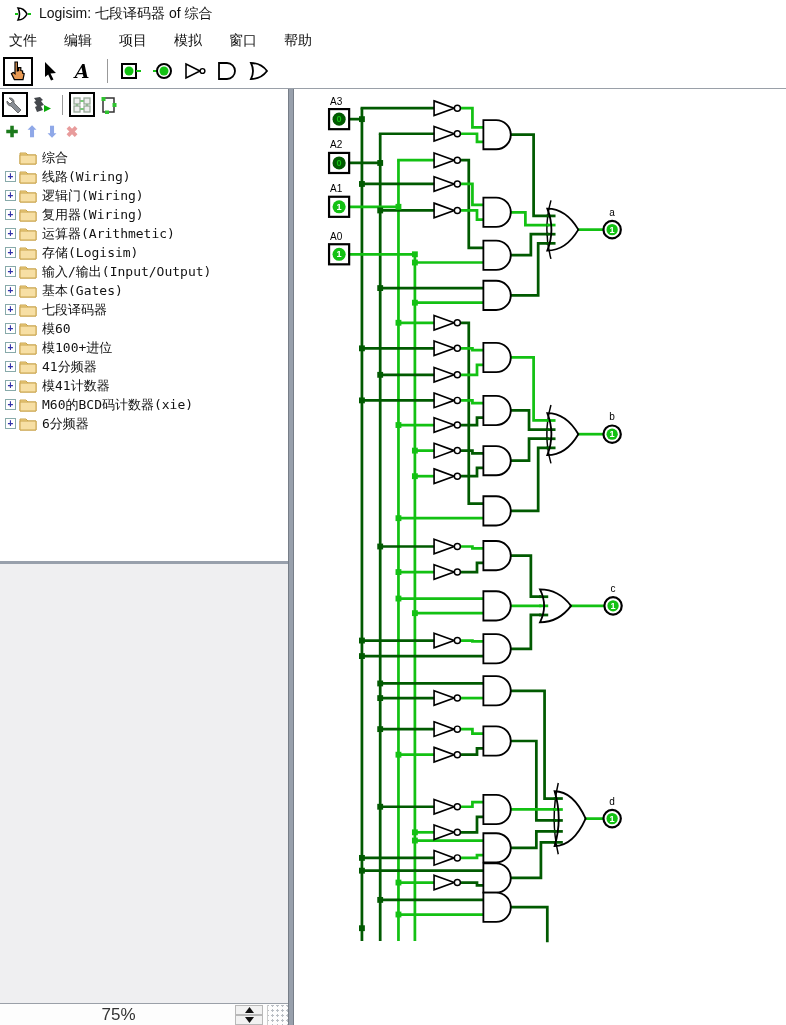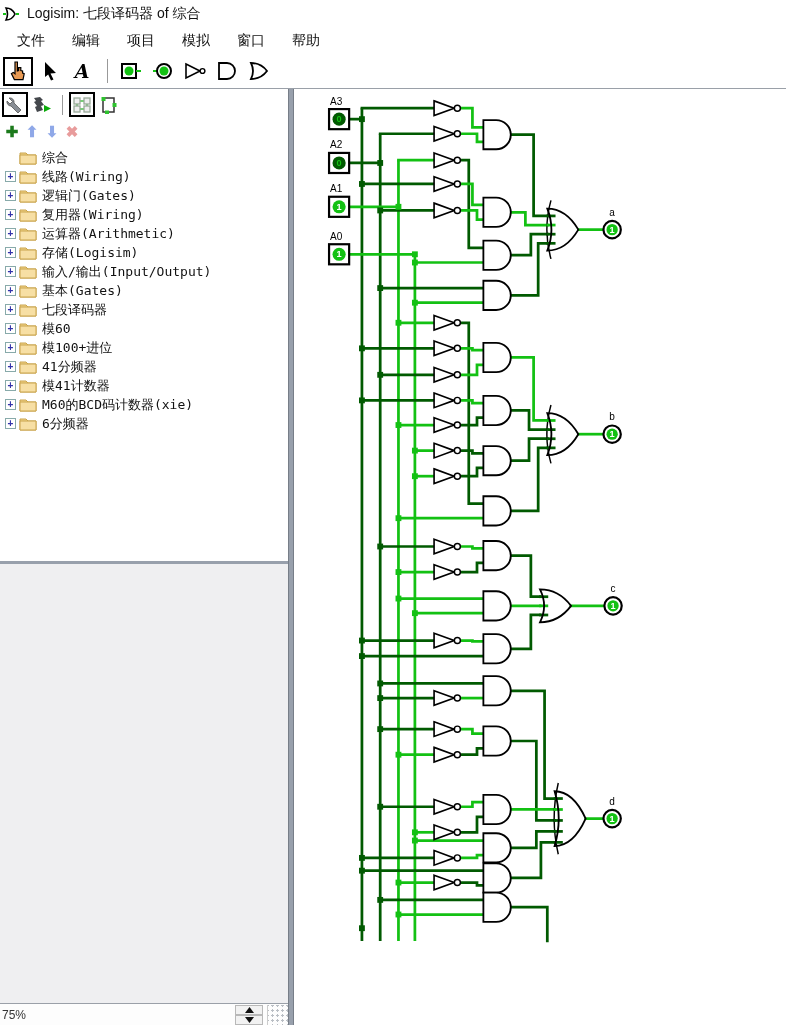--- a/index.html
+++ b/index.html
@@ -1,19 +1,19 @@
 <!DOCTYPE html>
 <html><head>
 <meta charset="utf-8">
 <style>
   * { margin:0; padding:0; box-sizing:border-box; }
   body { width:786px; height:1025px; font-family:"Liberation Sans", sans-serif; background:#fff; overflow:hidden; }
-  .titlebar { height:27px; display:flex; align-items:center; gap:7px; padding-left:2px; background:#fff; }
+  .titlebar { height:27px; display:flex; align-items:center; gap:7px; padding-left:14px; background:#fff; }
   .titlebar .title { font-size:14px; color:#111; }
-  .menubar { height:27px; display:flex; align-items:center; padding-left:8px; background:#fff; }
+  .menubar { height:27px; display:flex; align-items:center; background:#fff; }
   .menu-item { font-size:14px; color:#111; padding:3px 9px; margin-right:9px; cursor:default; }
   .toolbar { height:35px; border-bottom:1px solid #9aa0a8; display:flex; align-items:center; padding-left:3px; background:#fff; }
   .tbtn { width:30px; height:29px; display:flex; align-items:center; justify-content:center; border:2px solid transparent; margin-right:2px; }
   .tbtn.sel { border-color:#000; }
   .tsep { width:1px; height:24px; background:#999; margin:0 8px; }
   .body { display:flex; height:936px; }
   .left { width:288px; display:flex; flex-direction:column; background:#fff; }
   .vdiv { width:6px; background:#98a0ac; border-left:1px solid #777e88; border-right:1px solid #777e88; }
   .canvas-wrap { width:492px; background:#fff; position:relative; }
   .proj-toolbar { padding:2px 0 0 2px; }
@@ -23,21 +23,21 @@
   .psep { width:1px; height:20px; background:#999; margin:0 6px; }
   .mini { font-weight:bold; font-size:15px; width:20px; height:20px; display:flex; align-items:center; justify-content:center; }
   .tree { height:417px; overflow:hidden; padding-top:3px; font-family:"DejaVu Sans Mono", monospace; }
   .trow { display:flex; align-items:center; height:19px; font-size:13px; color:#111; white-space:nowrap; }
   .texp { width:11px; height:11px; border:1px solid #8aa; background:#fff; color:#33a; font:bold 10px/9px "Liberation Sans",sans-serif; text-align:center; margin:0 3px 0 5px; flex:none; }
   .tgap { width:19px; flex:none; }
   .ticon { width:18px; height:15px; margin-right:5px; flex:none; }
   .hdiv { height:3px; background:#98a0ac; }
   .attr { height:440px; background:#efeff1; }
   .zoombar { height:22px; border-top:1px solid #9aa0a8; display:flex; align-items:center; background:#fdfdfd; }
-  .zoomval { font-size:12px; color:#333; padding-left:2px; width:235px; }
+  .zoomval { font-size:17px; color:#333; padding-left:2px; width:235px;text-align:center; }
   .spinner { display:flex; flex-direction:column; width:28px; height:20px; }
   .spin-btn { height:10px; background:#f2f2f2; border:1px solid #b8b8b8; display:flex; align-items:center; justify-content:center; }
   .gridtoggle { width:21px; height:20px; margin-left:4px; border-left:1px solid #ccc;
     background-image: radial-gradient(#b9bec4 1px, transparent 1.2px); background-size:5px 5px; background-position:2px 3px; }
   svg text { font-family:"Liberation Sans", sans-serif; }
 </style>
 </head>
 <body>
 
 <div class="titlebar">
@@ -162,21 +162,21 @@
             <path d="M1 5 h16 v9 h-16 Z" fill="#f7dfa4" stroke="#c9a44c" stroke-width="1"></path>
           </svg>
           <span>线路(Wiring)</span>
         </div>
         <div class="trow">
           <div class="texp">+</div>
           <svg class="ticon" viewBox="0 0 18 15">
             <path d="M1 3 h6 l2 2 h8 v9 h-16 Z" fill="#f2d388" stroke="#c9a44c" stroke-width="1"></path>
             <path d="M1 5 h16 v9 h-16 Z" fill="#f7dfa4" stroke="#c9a44c" stroke-width="1"></path>
           </svg>
-          <span>逻辑门(Gates)</span>
+          <span>逻辑门(Wiring)</span>
         </div>
         <div class="trow">
           <div class="texp">+</div>
           <svg class="ticon" viewBox="0 0 18 15">
             <path d="M1 3 h6 l2 2 h8 v9 h-16 Z" fill="#f2d388" stroke="#c9a44c" stroke-width="1"></path>
             <path d="M1 5 h16 v9 h-16 Z" fill="#f7dfa4" stroke="#c9a44c" stroke-width="1"></path>
           </svg>
           <span>复用器(Wiring)</span>
         </div>
         <div class="trow">

